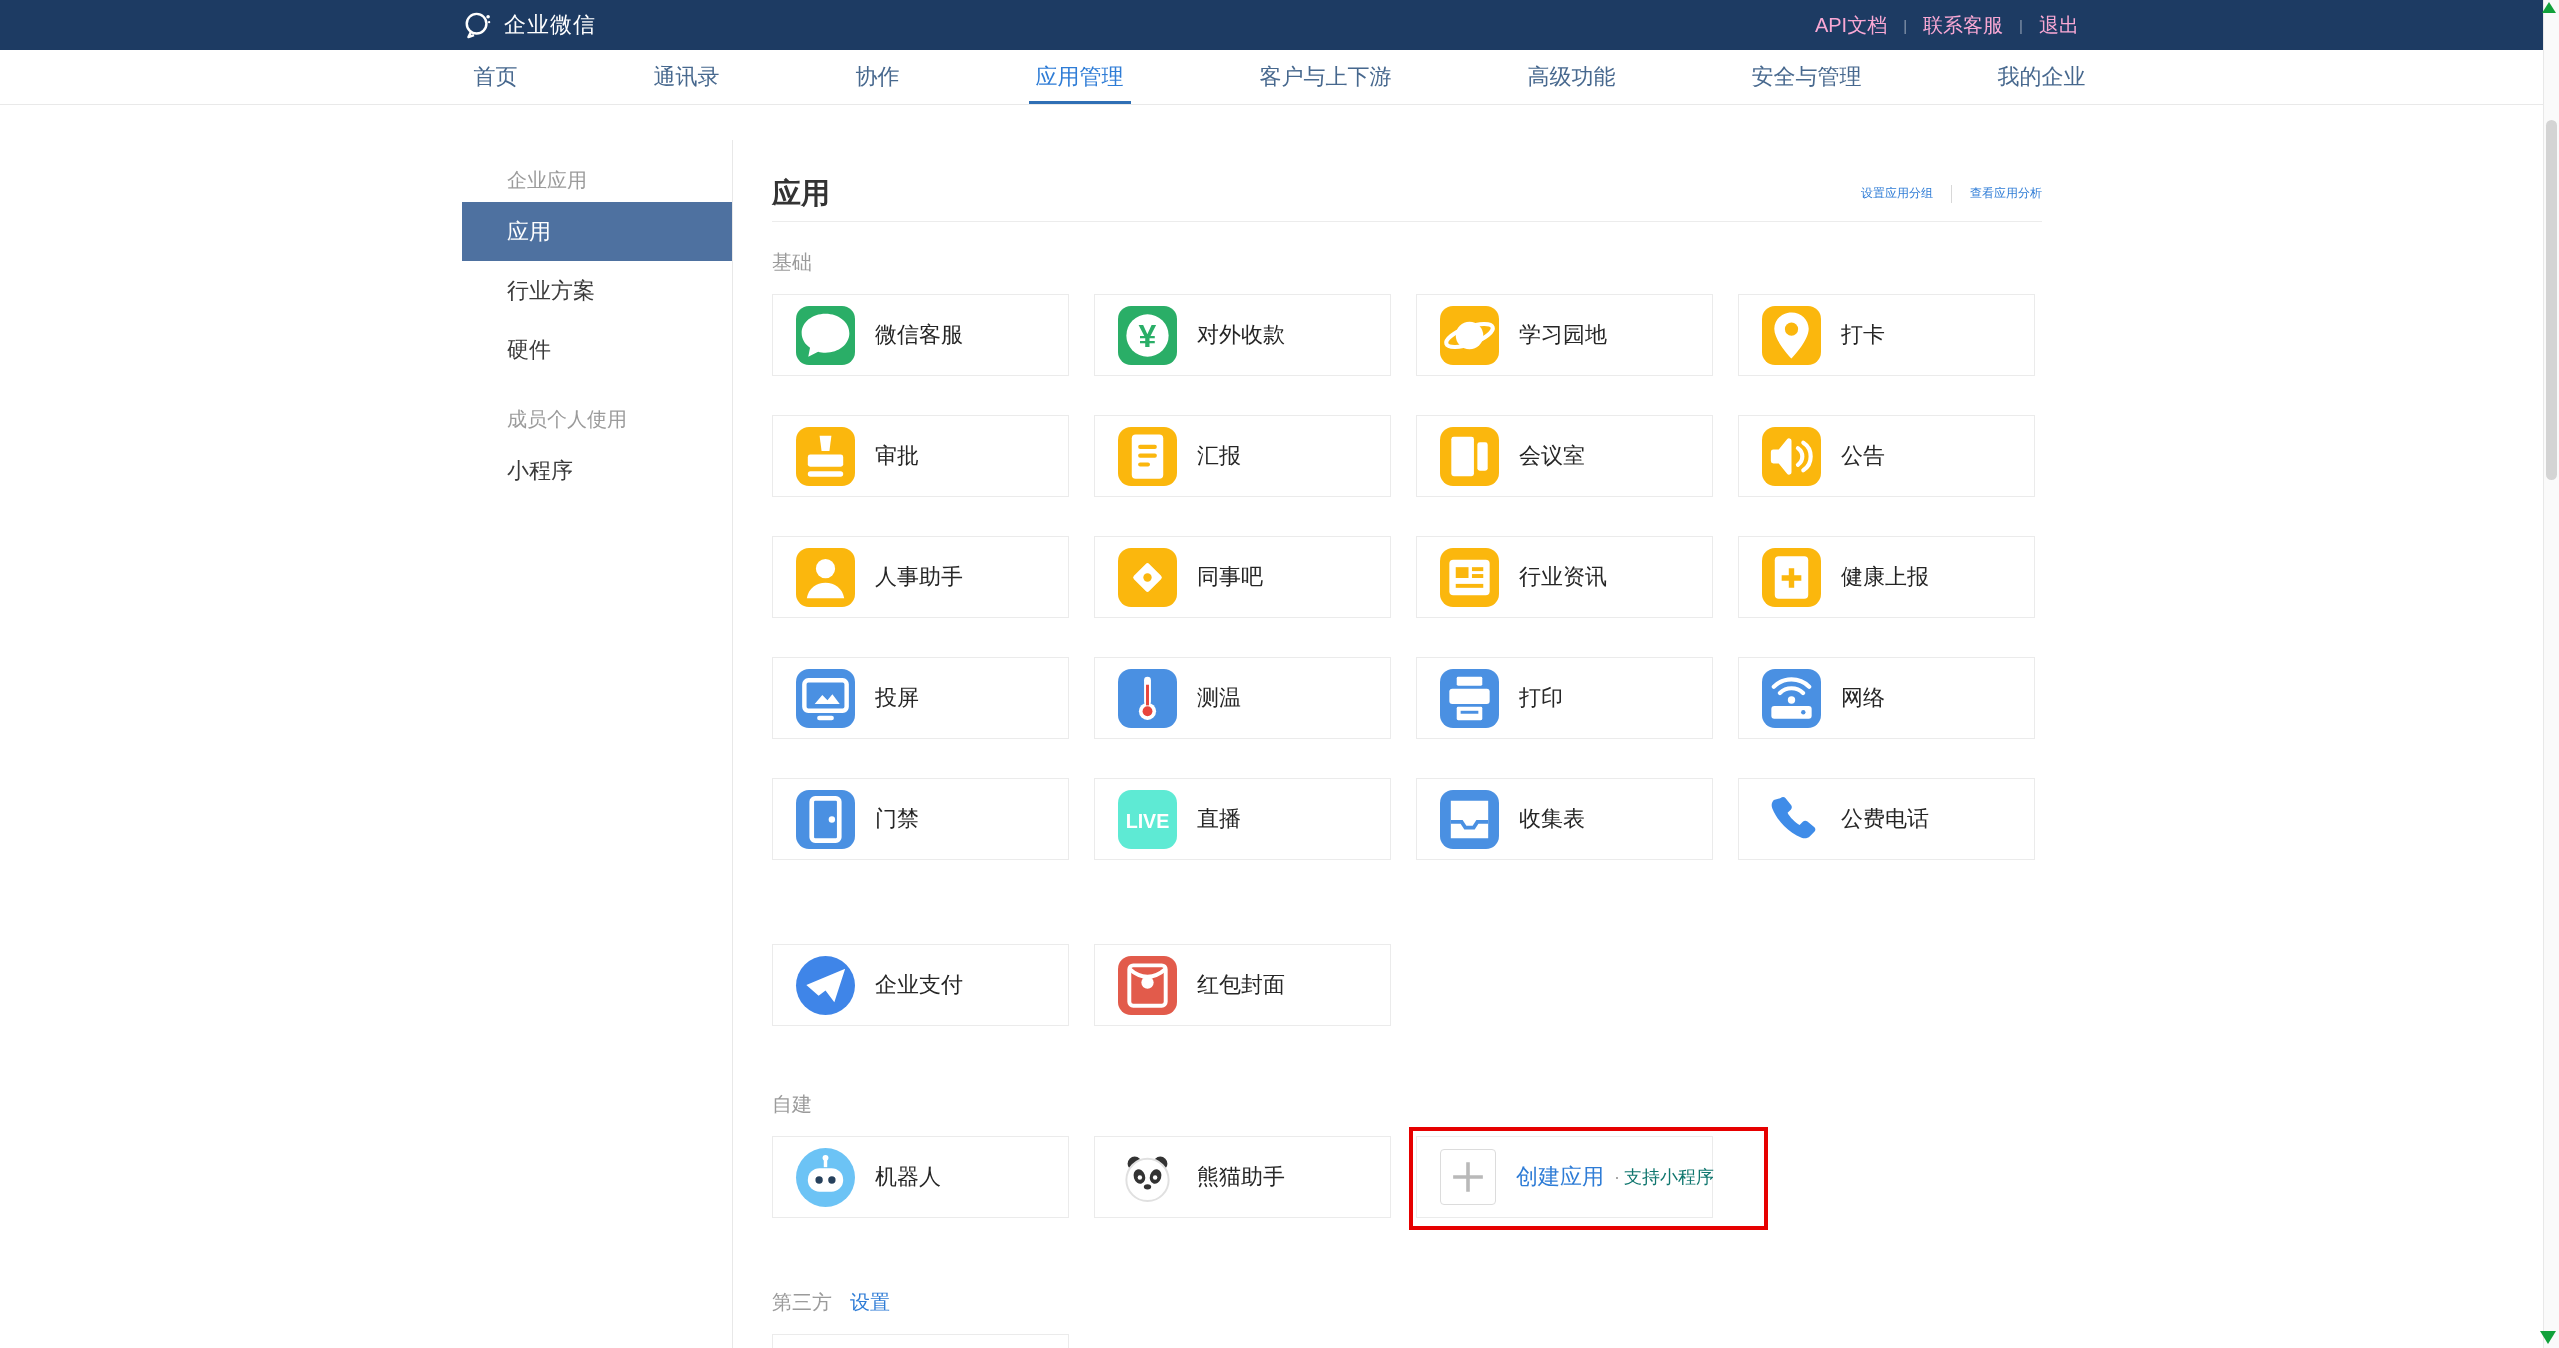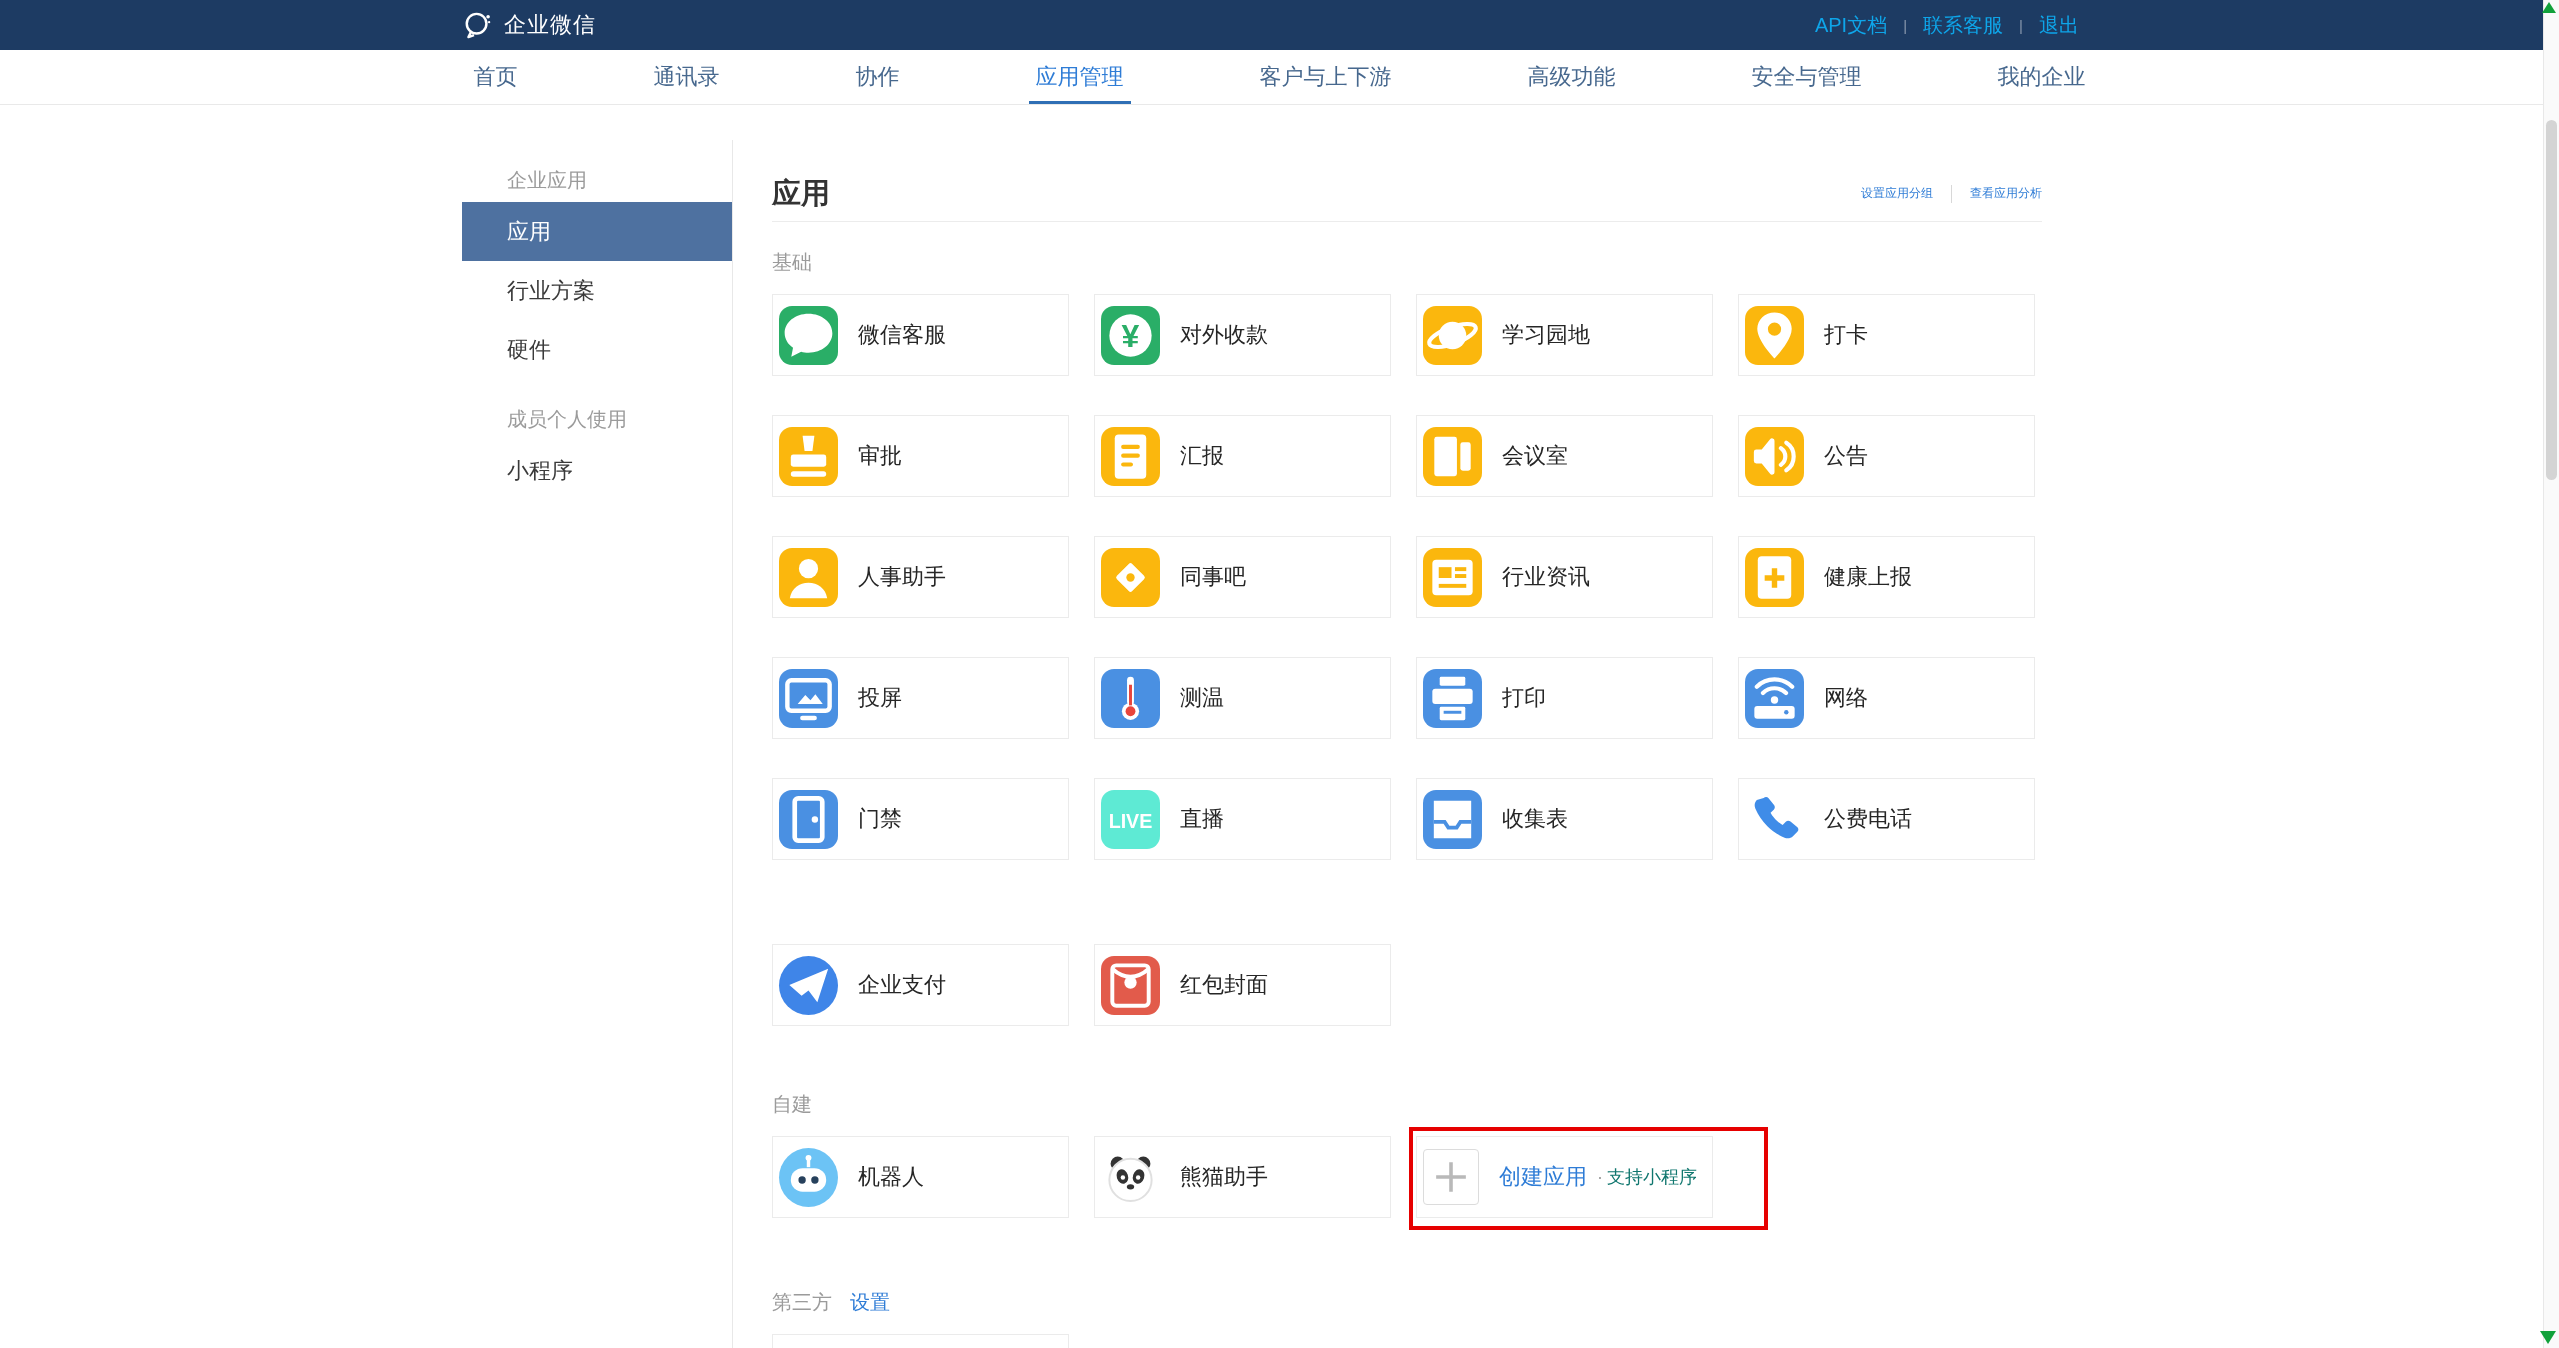--- a/index.html
+++ b/index.html
@@ -14,21 +14,21 @@
     width:2559px;height:1348px;overflow:hidden;background:#fff;position:relative;
     font-family:"Liberation Sans","DejaVu Sans",sans-serif;color:#333;
   }
   
   .topbar{position:absolute;top:0;left:0;right:0;height:50px;background:var(--topbar-bg);}
   .brand{position:absolute;left:462px;top:0;height:50px;display:flex;align-items:center;gap:11px;}
   .brand-logo{width:31px;height:31px;display:block;}
   .brand-logo svg{width:100%;height:100%;display:block;}
   .brand-name{color:#fff;font-size:22px;letter-spacing:1px;}
   .topbar-links{position:absolute;right:480px;top:0;height:50px;display:flex;align-items:center;}
-  .topbar-link{color:#0ea5e9;font-size:20px;cursor:pointer;}
+  .topbar-link{color:#f9a8d4;font-size:20px;cursor:pointer;}
   .topbar-sep{color:rgba(255,255,255,.45);margin:0 16px;font-size:15px;}
   
   .navbar{position:absolute;top:50px;left:0;right:0;height:55px;background:#fff;
     border-bottom:1px solid #e9e9e9;display:flex;justify-content:center;gap:46px;}
   .nav-item{font-size:22px;color:#47688e;padding:0 45px;display:flex;align-items:center;
     cursor:pointer;position:relative;white-space:nowrap;}
   .nav-item.active{color:var(--link-blue);}
   .nav-item.active::after{content:"";position:absolute;left:38px;right:38px;bottom:0;height:3px;
     background:#2f6fb5;}
   
@@ -48,21 +48,21 @@
   .action-sep{width:1px;height:18px;background:#d8d8d8;margin:0 18px;}
   .section-header{height:28px;display:flex;align-items:center;}
   #sections .section:nth-child(1) .section-header{margin-top:26px;}
   #sections .section:nth-child(2) .section-header{margin-top:64px;}
   #sections .section:nth-child(3) .section-header{margin-top:70px;}
   .section-label{font-size:20px;color:#9b9b9b;}
   .section-action{font-size:20px;color:var(--link-blue);margin-left:18px;cursor:pointer;}
   .app-grid{display:grid;grid-template-columns:repeat(4,297px);column-gap:25px;row-gap:39px;margin-top:18px;}
   .app-grid.grid-secondary{margin-top:84px;}
   .app-card{width:297px;height:82px;border:1px solid #ebebeb;background:#fff;display:flex;
-    align-items:center;padding-left:6px;position:relative;cursor:pointer;}
+    align-items:center;padding-left:23px;position:relative;cursor:pointer;}
   .app-icon{width:59px;height:59px;border-radius:13px;flex:none;display:block;overflow:hidden;}
   .app-icon svg{width:100%;height:100%;display:block;}
   .app-icon.circle{border-radius:50%;}
   .app-icon.plain{background:transparent !important;border-radius:0;}
   .app-icon.plus-box{width:56px;height:56px;background:#fff !important;border:1px solid #dcdcdc;
     border-radius:4px;}
   .app-label{font-size:22px;color:#262626;margin-left:20px;white-space:nowrap;}
   .app-label.link{color:var(--link-blue);}
   .note-dot{color:#9a9a9a;margin:0 4px 0 10px;font-size:18px;}
   .app-note{font-size:18px;color:#0f766e;white-space:nowrap;}

